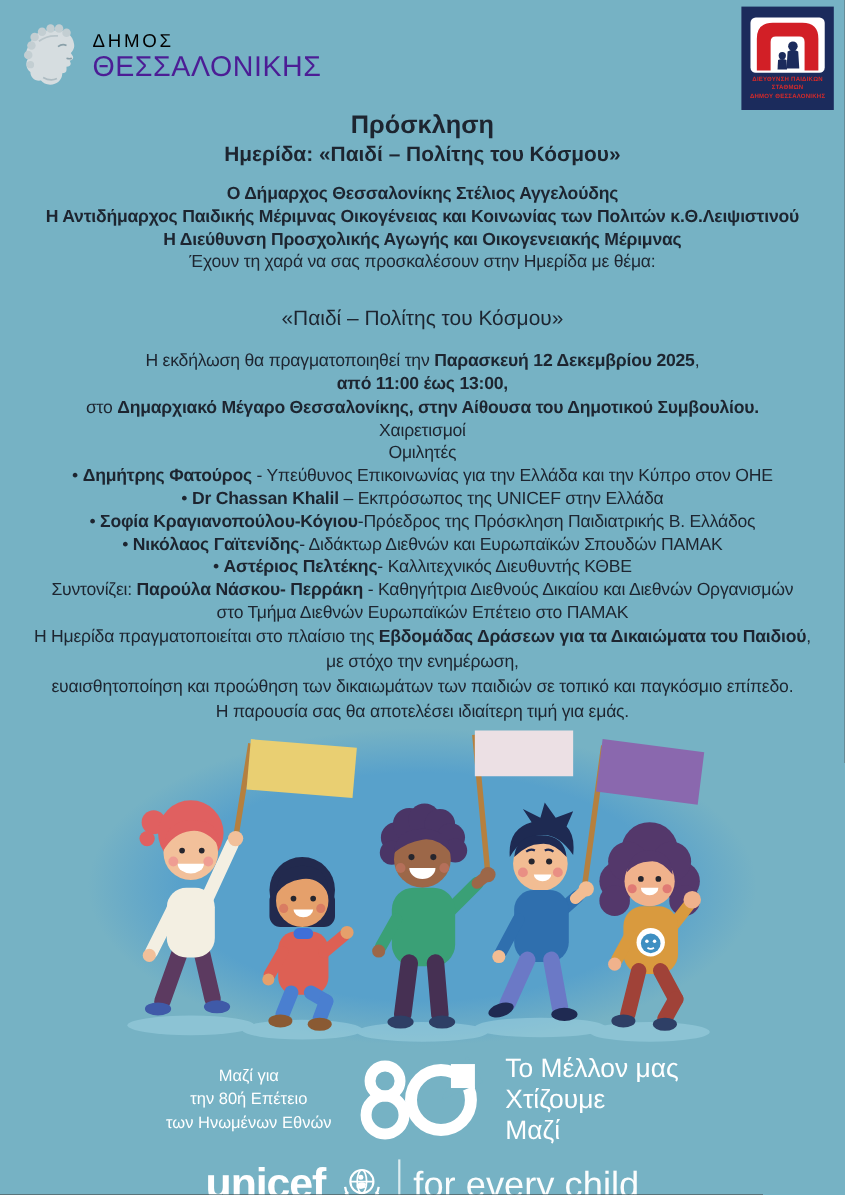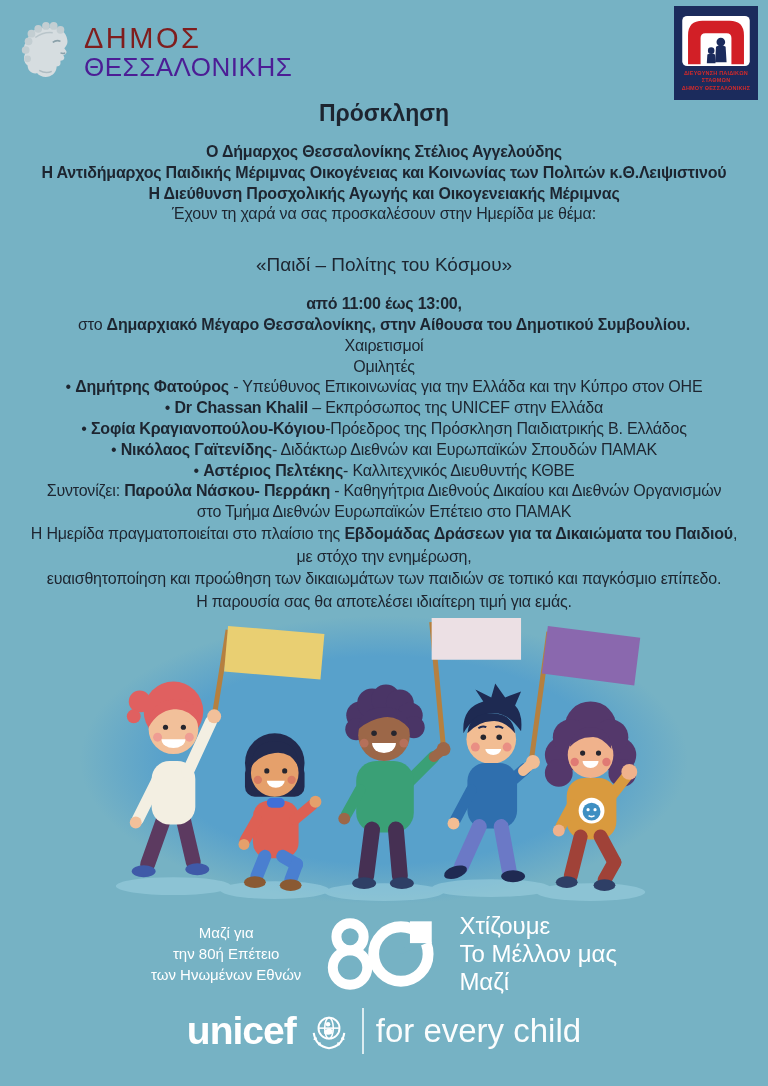--- a/index.html
+++ b/index.html
@@ -6,21 +6,21 @@
   .poster{
     width:768px;height:1086px;margin:0 auto;position:relative;overflow:hidden;
     background:#76b2c4;color:#1d2530;
     font-family:"Liberation Sans",sans-serif;
   }
   .center{text-align:center;}
   
   .header{height:96px;position:relative;}
   .muni-logo{position:absolute;left:16px;top:20px;display:flex;align-items:center;}
   .muni-text{margin-left:10px;line-height:1.05;}
-  .muni-line1{font-size:29px;letter-spacing:2.5px;color:#7f1d1d;font-weight:400;}
+  .muni-line1{font-size:17px;letter-spacing:2.5px;color:#000000;font-weight:400;}
   .muni-line2{font-size:26px;letter-spacing:.5px;color:#4c1d95;font-weight:normal;}
   .daycare-logo{position:absolute;right:10px;top:6px;width:84px;height:90px;background:#1b2b5c;
     display:flex;flex-direction:column;align-items:center;justify-content:center;padding:2px 0;}
   .daycare-text{color:#d42a2a;font-weight:bold;font-size:5.5px;line-height:1.25;text-align:center;letter-spacing:.2px;margin-top:2px;}
   
   .t-line{font-size:16px;letter-spacing:-0.2px;white-space:nowrap;line-height:1.3;}
   .bold{font-weight:bold;}
   .title-main{font-size:23px;font-weight:bold;margin-top:4px;}
   .title-sub{font-size:19px;font-weight:bold;margin-top:3px;}
   .hosts{margin-top:15px;}
@@ -79,31 +79,33 @@
         <path d="M37,34 q5,-3 10,0 l1,16 h-12 z" fill="#1b2b5c"></path>
         <circle cx="32" cy="38" r="3.4" fill="#1b2b5c"></circle>
         <path d="M28,42 q4,-2 8,0 l0.5,9 h-9 z" fill="#1b2b5c"></path>
       </svg>
       <div class="daycare-text">ΔΙΕΥΘΥΝΣΗ ΠΑΙΔΙΚΩΝ ΣΤΑΘΜΩΝ</div>
       <div class="daycare-text">ΔΗΜΟΥ ΘΕΣΣΑΛΟΝΙΚΗΣ</div>
     </div>
   </div>
 
   <div class="center title-main">Πρόσκληση</div>
+  <div class="center title-sub">Ημερίδα: «Παιδί – Πολίτης του Κόσμου»</div>
 
   <div class="hosts center">
     <div class="t-line bold">Ο Δήμαρχος Θεσσαλονίκης  Στέλιος Αγγελούδης</div>
     <div class="t-line bold">Η Αντιδήμαρχος Παιδικής Μέριμνας Οικογένειας και Κοινωνίας των Πολιτών κ.Θ.Λειψιστινού</div>
     <div class="t-line bold">Η Διεύθυνση Προσχολικής Αγωγής και Οικογενειακής Μέριμνας</div>
     <div class="t-line">Έχουν τη χαρά να σας προσκαλέσουν στην Ημερίδα με θέμα:</div>
   </div>
 
   <div class="center theme-line">«Παιδί – Πολίτης του Κόσμου»</div>
 
   <div class="event center">
+    <div class="t-line"><span>Η εκδήλωση θα πραγματοποιηθεί την </span><span class="bold">Παρασκευή 12 Δεκεμβρίου 2025</span><span>,</span></div>
     <div class="t-line bold">από 11:00 έως 13:00,</div>
     <div class="t-line"><span>στο </span><span class="bold">Δημαρχιακό Μέγαρο Θεσσαλονίκης, στην Αίθουσα του Δημοτικού Συμβουλίου.</span></div>
     <div class="t-line">Χαιρετισμοί</div>
     <div class="t-line">Ομιλητές</div>
   </div>
 
   <div class="center">
     <div class="t-line"><span>•</span> <span class="bold">Δημήτρης Φατούρος</span><span> - </span><span>Υπεύθυνος Επικοινωνίας  για την Ελλάδα και την Κύπρο στον ΟΗΕ</span></div>
     <div class="t-line"><span>•</span> <span class="bold">Dr Chassan Khalil</span><span> – </span><span>Εκπρόσωπος της UNICEF στην Ελλάδα</span></div>
     <div class="t-line"><span>•</span> <span class="bold">Σοφία Κραγιανοπούλου-Κόγιου</span><span>-</span><span>Πρόεδρος της Πρόσκληση Παιδιατρικής Β. Ελλάδος</span></div>
@@ -281,22 +283,22 @@
       <div>των Ηνωμένων Εθνών</div>
     </div>
     <svg width="118" height="84" viewBox="0 0 130 92">
       <circle cx="32" cy="27" r="15" stroke="#ffffff" stroke-width="11" fill="none"></circle>
       <circle cx="32" cy="61" r="19" stroke="#ffffff" stroke-width="11" fill="none"></circle>
       <circle cx="88" cy="46" r="30" stroke="#ffffff" stroke-width="12" fill="none"></circle>
       <polygon points="88,46 114,2 130,28" fill="#76b2c4"></polygon>
       <rect x="98" y="10" width="24" height="24" fill="#ffffff"></rect>
     </svg>
     <div class="un80-right">
+      <div>Το Μέλλον μας</div>
       <div>Χτίζουμε</div>
-      <div>Το Μέλλον μας</div>
       <div>Μαζί</div>
     </div>
   </div>
 
   <div class="footer">
     <span class="uni-brand">unicef</span>
     <svg width="42" height="42" viewBox="0 0 44 44">
       <circle cx="22" cy="19" r="11" stroke="#ffffff" stroke-width="2" fill="none"></circle>
       <ellipse cx="22" cy="19" rx="4.5" ry="11" stroke="#ffffff" stroke-width="1.6" fill="none"></ellipse>
       <line x1="11" y1="19" x2="33" y2="19" stroke="#ffffff" stroke-width="1.6"></line>

